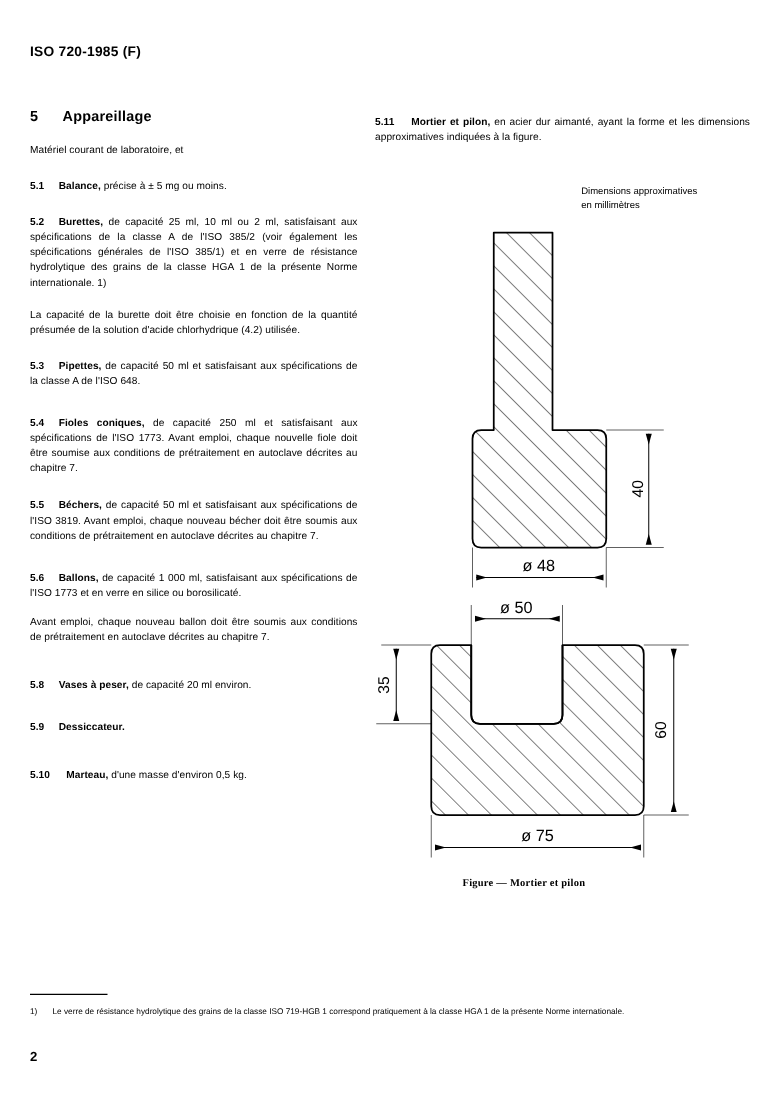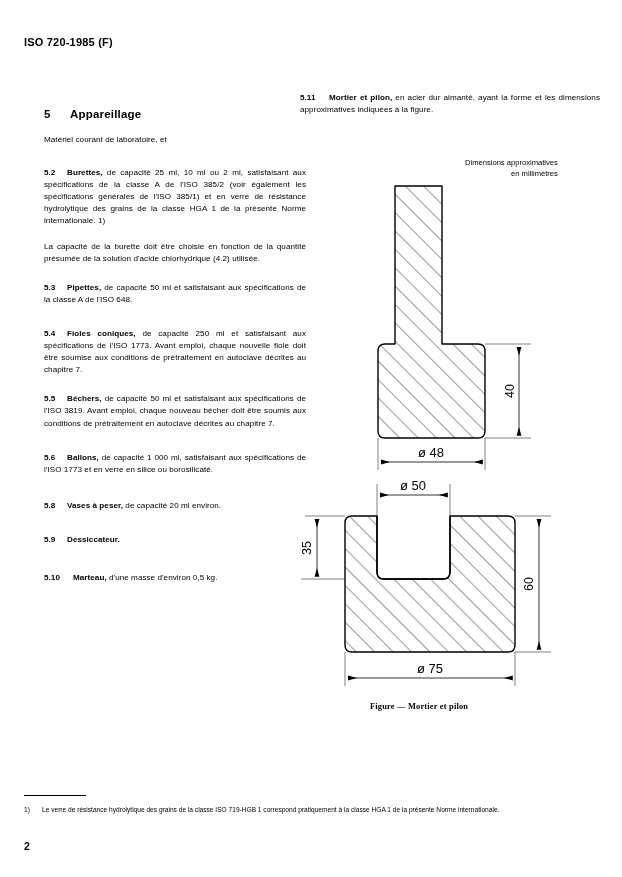--- a/index.html
+++ b/index.html
@@ -23,23 +23,22 @@
     position: absolute;
     left: 24px;
     top: 36px;
     font-size: 11px;
     font-weight: bold;
     letter-spacing: 0.2px;
   }
   .col-left {
     position: absolute;
     left: 24px;
-    top: 108px;
+    top: 88px;
     width: 262px;
-    margin-left: 20px;
   }
   .col-right {
     position: absolute;
     left: 300px;
     top: 92px;
     width: 300px;
   }
   h2.sec {
     font-size: 11.5px;
     font-weight: bold;
@@ -73,24 +72,23 @@
     font-size: 7.2px;
     line-height: 10.5px;
     margin: 0 0 13px 0;
     text-align: justify;
   }
   .gap-sm { height: 4px; }
   .gap-md { height: 9px; }
   .dim-caption {
     position: absolute;
     left: 165px;
-    top: 65px;
+    top: 55px;
     font-size: 7.6px;
     line-height: 11px;
-    text-align: right;
   }
   .fig-caption {
     position: absolute;
     left: 70px;
     top: 610px;
     font-size: 8.4px;
     font-weight: bold;
     letter-spacing: 0.2px;
     font-family: Liberation Serif, serif;
   }
@@ -138,20 +136,23 @@
   <div class="col-left">
 
     <h2 class="sec">
       <span class="num">5</span><span>Appareillage</span>
     </h2>
 
     <p class="body">Matériel courant de laboratoire, et</p>
 
     <div class="gap-sm"></div>
 
+    <p class="body">
+      <span class="n">5.1</span><span class="t">Balance,</span><span> précise à ± 5 mg ou moins.</span>
+    </p>
 
     <div class="gap-sm"></div>
 
     <p class="body">
       <span class="n">5.2</span><span class="t">Burettes,</span><span> de capacité 25 ml, 10 ml ou 2 ml, satisfaisant aux spécifications de la classe A de l'ISO 385/2 (voir également les spécifications générales de l'ISO 385/1) et en verre de résistance hydrolytique des grains de la classe HGA 1 de la présente Norme internationale. 1)</span>
     </p>
 
     <p class="body">La capacité de la burette doit être choisie en fonction de la quantité présumée de la solution d'acide chlorhydrique (4.2) utilisée.</p>
 
     <div class="gap-sm"></div>
@@ -172,20 +173,21 @@
     <p class="body">
       <span class="n">5.5</span><span class="t">Béchers,</span><span> de capacité 50 ml et satisfaisant aux spécifications de l'ISO 3819. Avant emploi, chaque nouveau bécher doit être soumis aux conditions de prétraitement en autoclave décrites au chapitre 7.</span>
     </p>
 
     <div class="gap-md"></div>
 
     <p class="body tight">
       <span class="n">5.6</span><span class="t">Ballons,</span><span> de capacité 1 000 ml, satisfaisant aux spécifications de l'ISO 1773 et en verre en silice ou borosilicaté.</span>
     </p>
 
+    <p class="body">Avant emploi, chaque nouveau ballon doit être soumis aux conditions de prétraitement en autoclave décrites au chapitre 7.</p>
 
     <div class="gap-sm"></div>
 
 
     <div class="gap-md"></div>
 
     <p class="body">
       <span class="n">5.8</span><span class="t">Vases à peser,</span><span> de capacité 20 ml environ.</span>
     </p>
 

